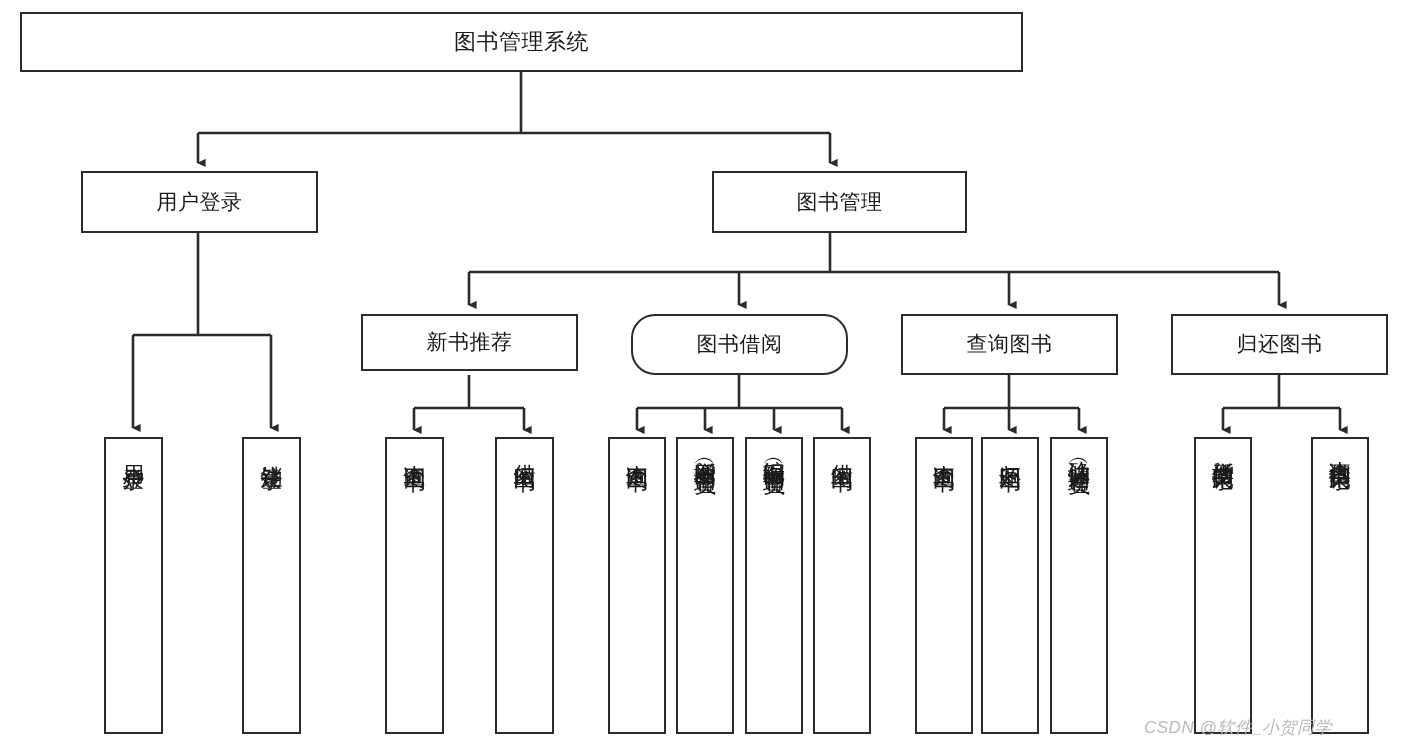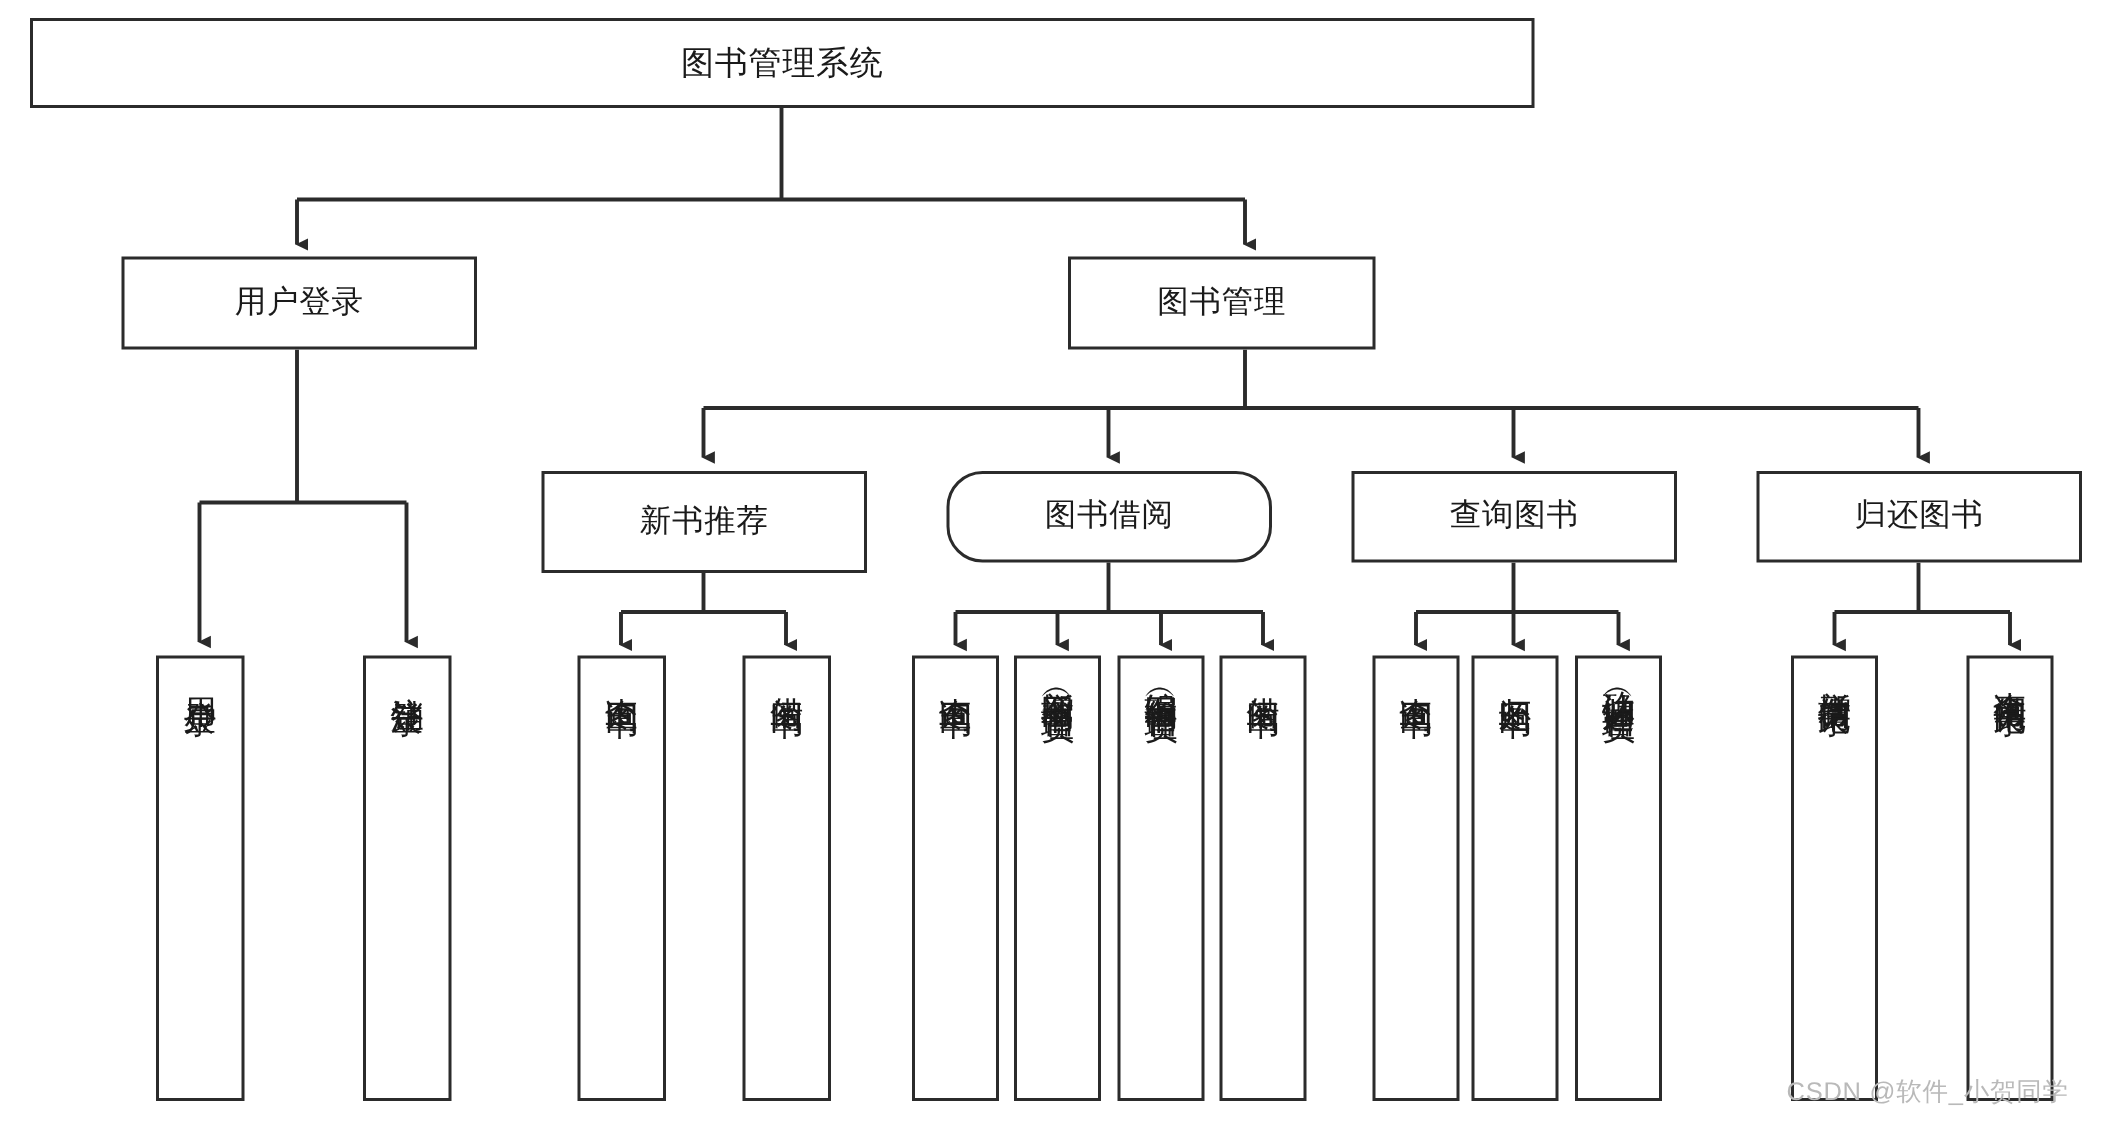--- a/index.html
+++ b/index.html
@@ -132,25 +132,25 @@
   </svg>
 
   <div class="node horiz root" style="left:20px; top:12px; width:1003px; height:60px;">
     <span class="node-label">图书管理系统</span>
   </div>
 
   <div class="node horiz" style="left:81px; top:171px; width:237px; height:62px;">
     <span class="node-label">用户登录</span>
   </div>
 
-  <div class="node horiz" style="left:712px; top:171px; width:205px; height:62px;">
+  <div class="node horiz" style="left:712px; top:171px; width:255px; height:62px;">
     <span class="node-label">图书管理</span>
   </div>
 
-  <div class="node horiz" style="left:361px; top:314px; width:217px; height:68px;">
+  <div class="node horiz" style="left:361px; top:314px; width:217px; height:57px;">
     <span class="node-label">新书推荐</span>
   </div>
 
   <div class="node horiz" style="left:631px; top:314px; width:217px; height:61px;border-radius:24px;">
     <span class="node-label">图书借阅</span>
   </div>
 
   <div class="node horiz" style="left:901px; top:314px; width:217px; height:61px;">
     <span class="node-label">查询图书</span>
   </div>
@@ -204,15 +204,15 @@
   </div>
 
   <div class="node vert tall-text" style="left:1194px; top:437px; width:58px; height:297px;">
     <span class="node-label">新增借阅记录</span>
   </div>
 
   <div class="node vert tall-text" style="left:1311px; top:437px; width:58px; height:297px;">
     <span class="node-label">查询借阅记录</span>
   </div>
 
-  <div class="watermark" style="left:1191px; top:716px;">CSDN @软件_小贺同学</div>
+  <div class="watermark" style="left:1144px; top:716px;font-style:italic;">CSDN @软件_小贺同学</div>
 
 </div>
 
 </body></html>

